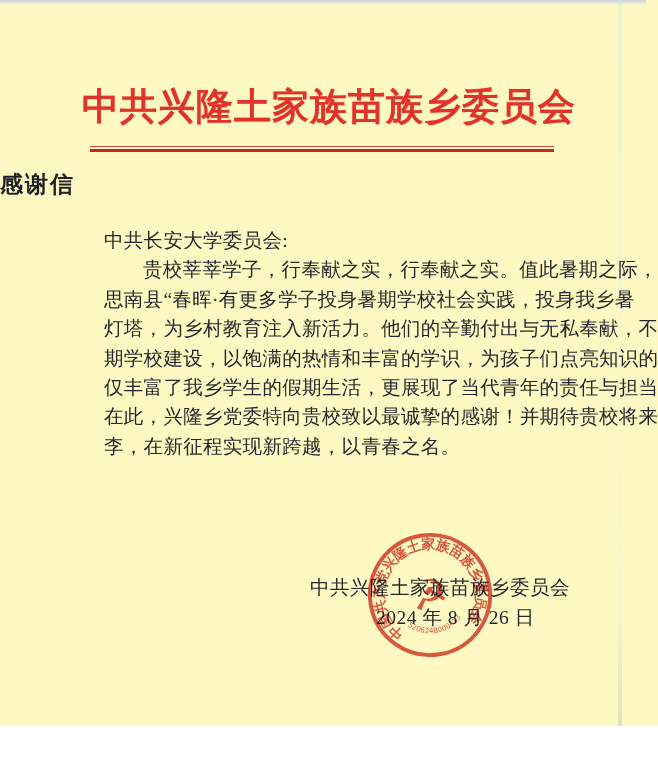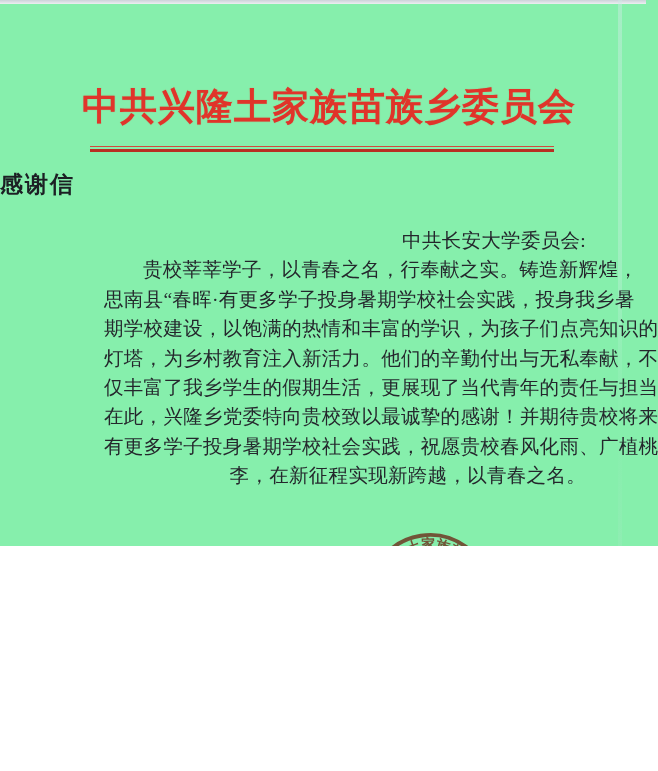--- a/index.html
+++ b/index.html
@@ -1,21 +1,21 @@
 <!DOCTYPE html>
 <html><head>
 <meta charset="utf-8">
 <style>
   html, body { margin: 0; padding: 0; background: #ffffff; }
   .page {
     position: relative;
     width: 658px;
-    height: 546px;
+    height: 726px;
     margin: 0 auto;
-    background: #86efac;
+    background: #fef9c3;
     overflow: hidden;
     font-family: "Liberation Serif", "DejaVu Serif", serif;
   }
   
   .top-edge {
     position: absolute; top: 0; left: 0;
     width: 646px; height: 4px;
     background: linear-gradient(to bottom, #ccd2d9, #eceef1);
   }
   .right-artifact {
@@ -51,21 +51,21 @@
     text-align: left;
     font-size: 23px; font-weight: bold; letter-spacing: 2px;
     color: #1c1f24;
   }
   
   .body-block {
     position: absolute; top: 226px; left: 104px; width: 482px;
     font-size: 19.5px; line-height: 29.4px;
     color: #24272c; letter-spacing: 0.3px;
   }
-  .body-line { white-space: nowrap; text-align: right; }
+  .body-line { white-space: nowrap; }
   .indent { text-indent: 2em; }
   
   .sign-org {
     position: absolute; top: 574px; left: 310px;
     font-size: 19.5px; color: #24272c; letter-spacing: 0.5px;
     white-space: nowrap;
   }
   .sign-date {
     position: absolute; top: 604px; left: 376px;
     font-size: 19.5px; color: #24272c; letter-spacing: 0.5px;
@@ -92,27 +92,26 @@
   <div class="corner-mark"></div>
 
   <div class="letterhead">中共兴隆土家族苗族乡委员会</div>
 
   <div class="rule"></div>
 
   <div class="doc-title">感谢信</div>
 
   <div class="body-block">
     <div class="body-line">中共长安大学委员会:</div>
-    <div class="body-line indent">贵校莘莘学子，以青春之名，行奉献之实。铸造新辉煌，</div>
+    <div class="body-line indent">贵校莘莘学子，行奉献之实，行奉献之实。值此暑期之际，</div>
     <div class="body-line">思南县“春晖·有更多学子投身暑期学校社会实践，投身我乡暑</div>
+    <div class="body-line">灯塔，为乡村教育注入新活力。他们的辛勤付出与无私奉献，不</div>
     <div class="body-line">期学校建设，以饱满的热情和丰富的学识，为孩子们点亮知识的</div>
-    <div class="body-line">灯塔，为乡村教育注入新活力。他们的辛勤付出与无私奉献，不</div>
     <div class="body-line">仅丰富了我乡学生的假期生活，更展现了当代青年的责任与担当。</div>
     <div class="body-line">在此，兴隆乡党委特向贵校致以最诚挚的感谢！并期待贵校将来</div>
-    <div class="body-line">有更多学子投身暑期学校社会实践，祝愿贵校春风化雨、广植桃</div>
     <div class="body-line">李，在新征程实现新跨越，以青春之名。</div>
   </div>
 
   <div class="sign-org">中共兴隆土家族苗族乡委员会</div>
 
   <div class="sign-date">2024 年 8 月 26 日</div>
 
   <div class="seal">
     <svg viewBox="0 0 200 200" xmlns="http://www.w3.org/2000/svg">
       <defs>

